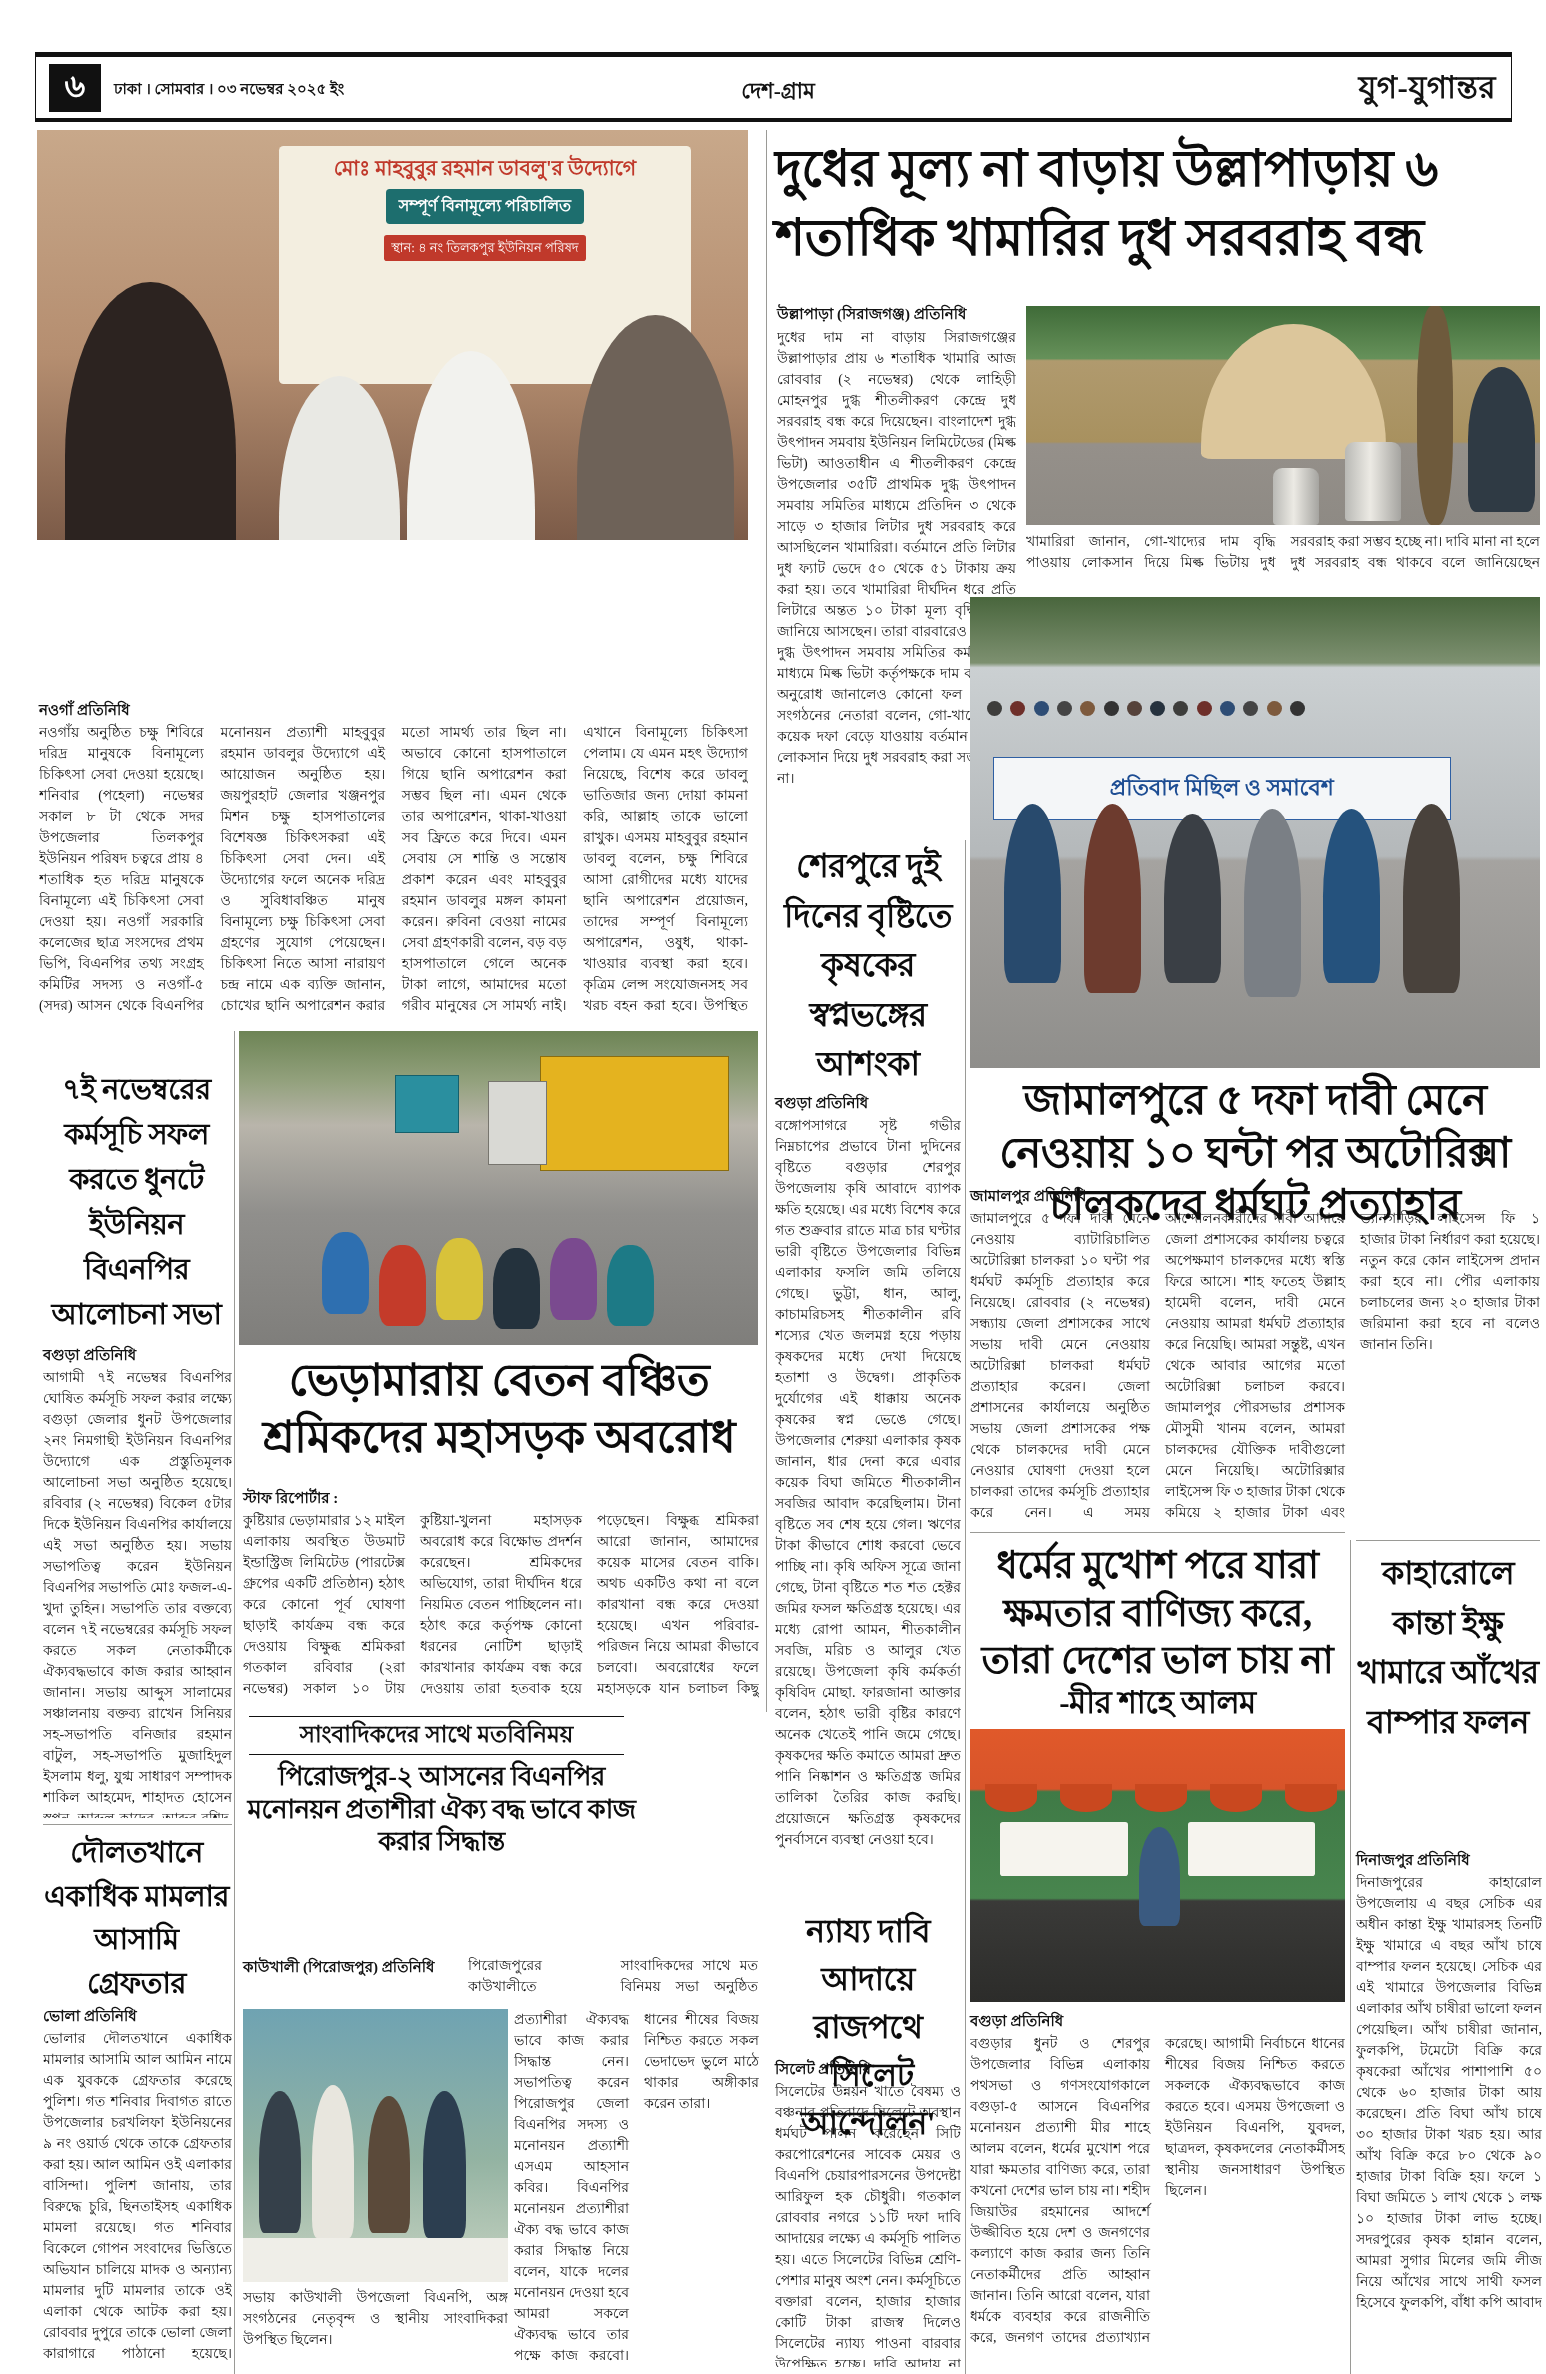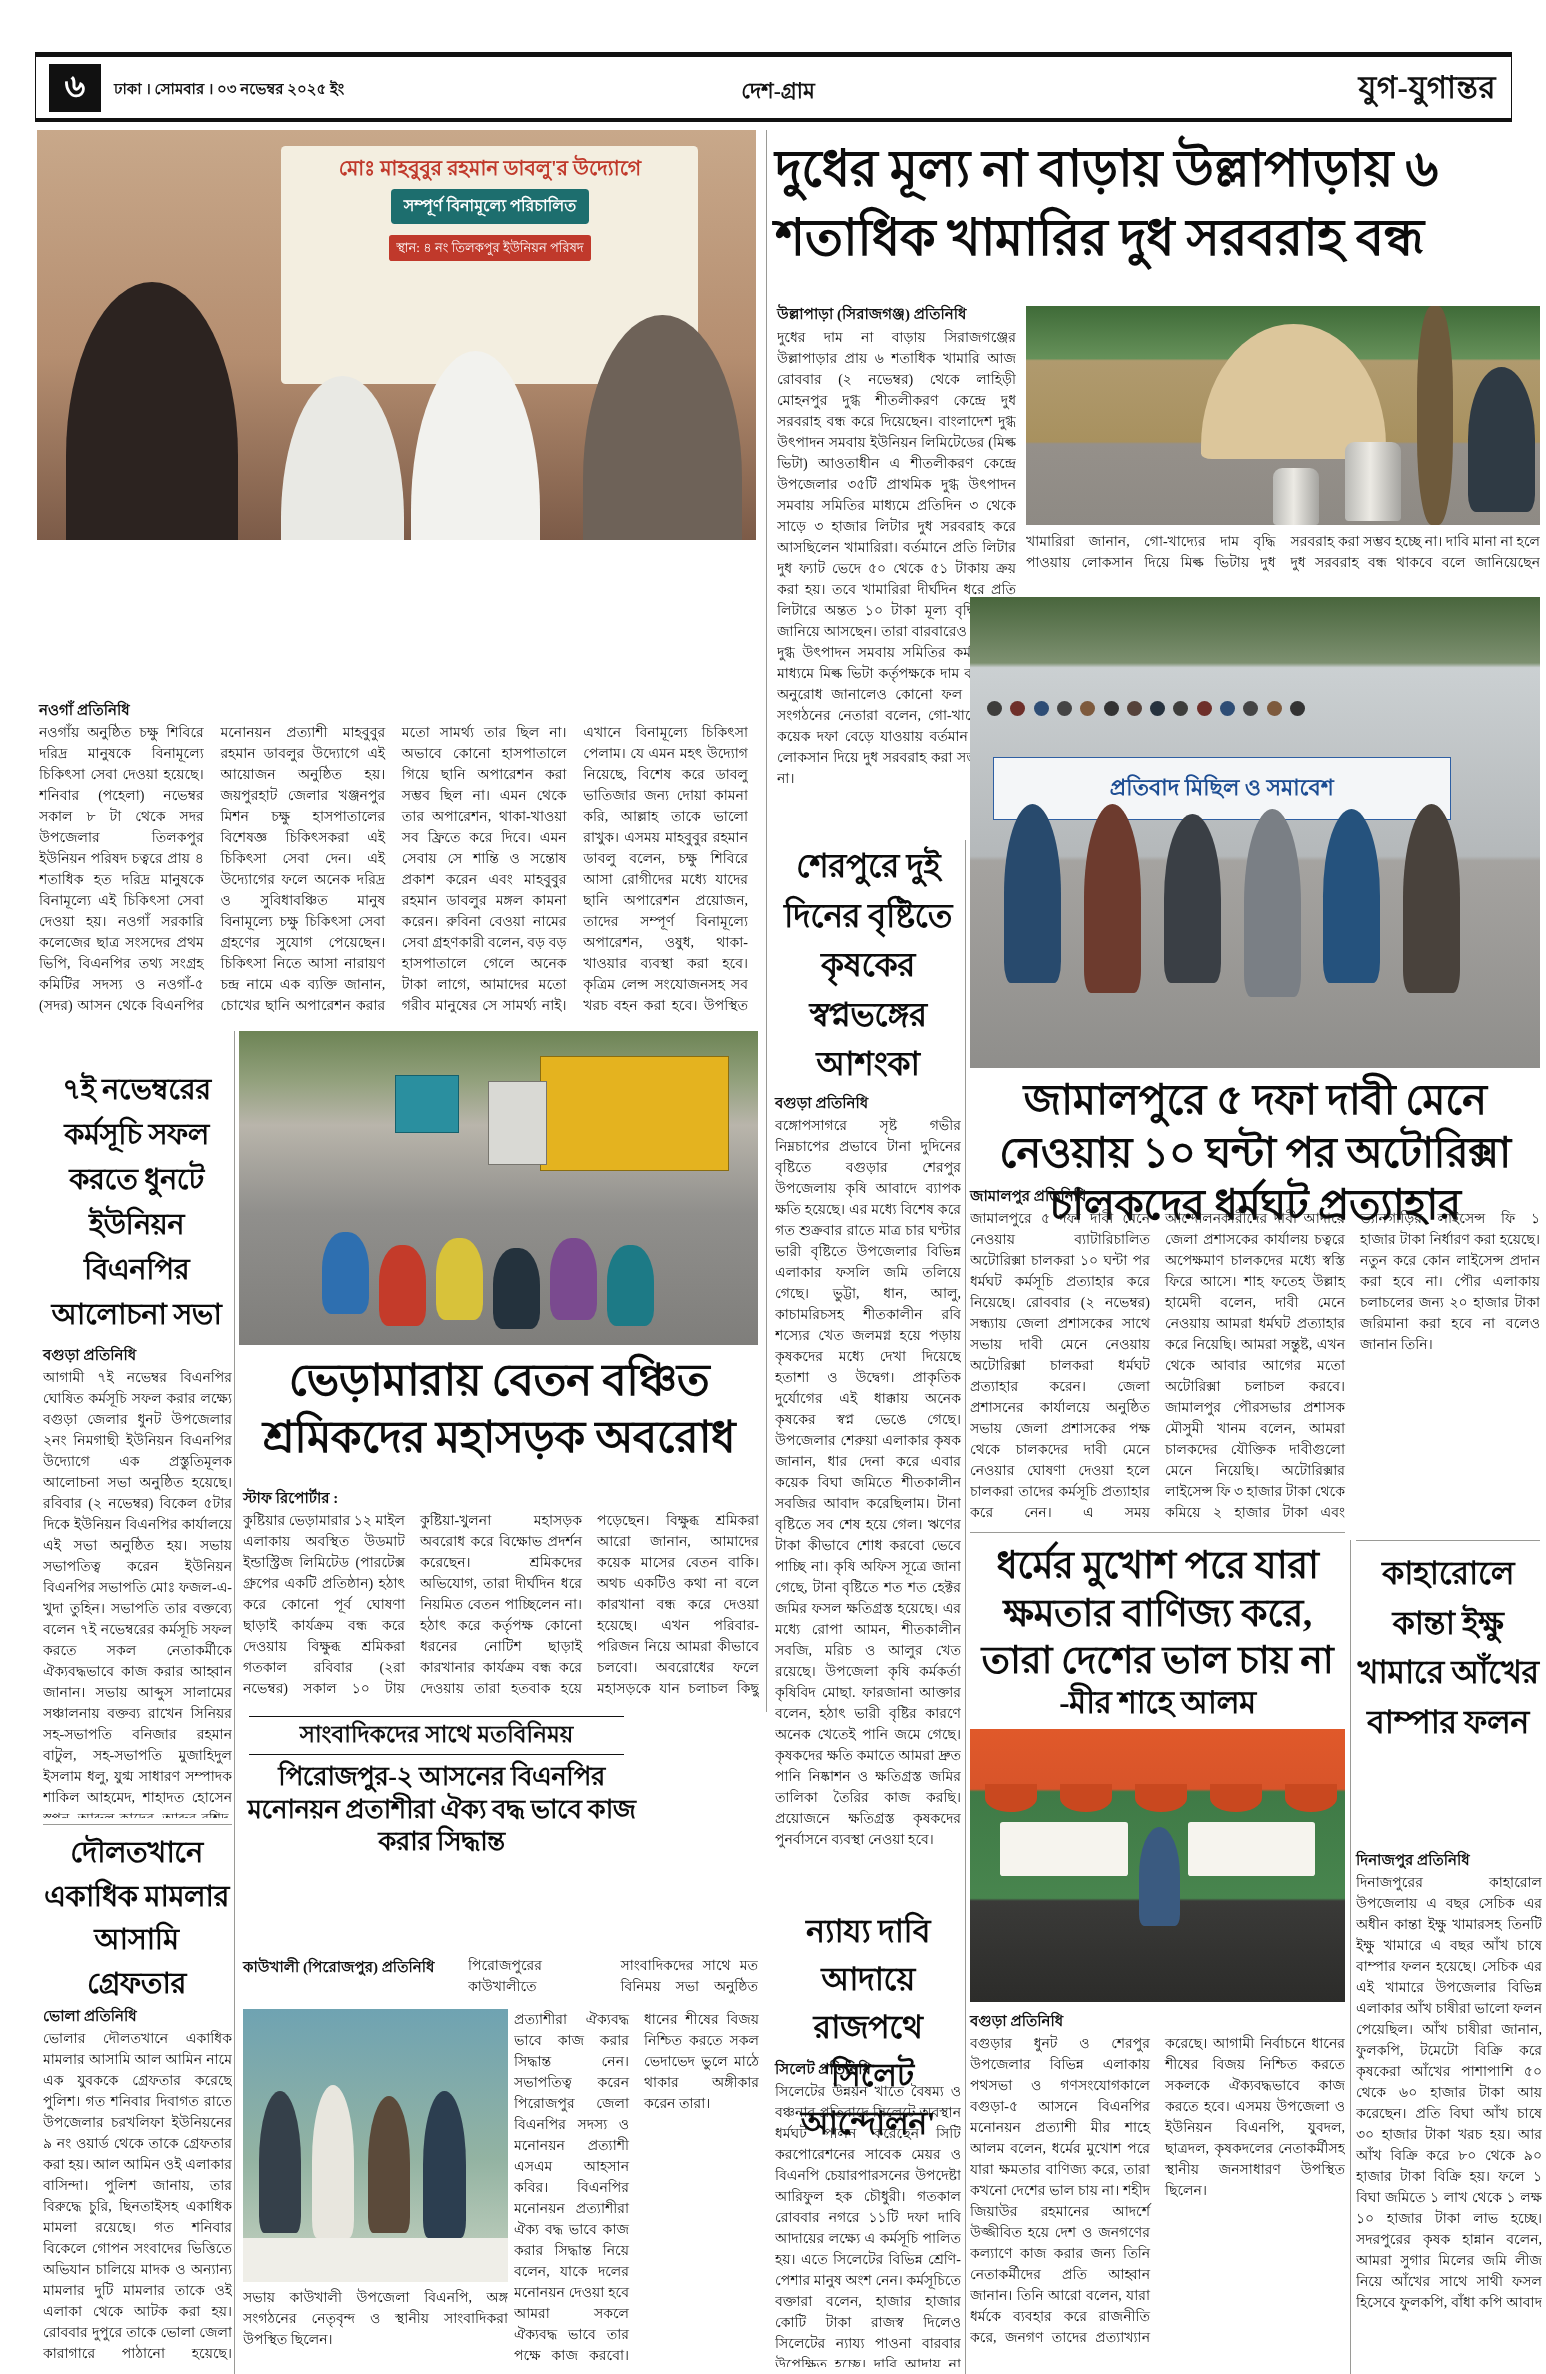--- a/index.html
+++ b/index.html
@@ -21,21 +21,21 @@
   .hl-c{text-align:center;}
   .byline{font-size:15px;font-weight:bold;}
   .body-txt{font-size:14px;line-height:1.5;text-align:justify;overflow:hidden;column-fill:auto;}
   .cols2{column-count:2;column-gap:15px;}
   .cols3{column-count:3;column-gap:15px;}
   .cols4{column-count:4;column-gap:16.7px;}
   .kicker{border-top:1.9px solid #111;border-bottom:1.9px solid #111;display:flex;align-items:center;
           justify-content:center;font-size:23px;font-weight:bold;}
   
   .photo{overflow:hidden;position:absolute;}
-  .ph-eye{background:linear-gradient(180deg,#c8a88a 0%,#b58e70 55%,#7c5b48 100%);padding-left:8px;}
+  .ph-eye{background:linear-gradient(180deg,#c8a88a 0%,#b58e70 55%,#7c5b48 100%);}
   .ph-banner{position:absolute;left:34%;top:4%;width:58%;height:58%;background:#f3eee0;
              border-radius:4.6px;padding:9.3px 11px;box-sizing:border-box;text-align:center;}
   .ph-banner .l1{color:#c0392b;font-weight:bold;font-size:20.4px;line-height:1.2;}
   .ph-banner .l2{margin:9.3px auto 0;display:inline-block;background:#1d6e6e;color:#fff;
                  font-weight:bold;font-size:16px;padding:3.7px 13px;border-radius:3.7px;}
   .ph-banner .l3{margin:11px auto 0;background:#c0392b;color:#fff;font-size:13px;
                  padding:2.8px 7.4px;border-radius:2.8px;display:inline-block;}
   .sil{position:absolute;border-radius:50% 50% 12% 12%;}
   .ph-road{background:linear-gradient(180deg,#6d8455 0%,#93a17d 16%,#b9b5ab 30%,#908f8c 58%,#7f7e7b 100%);}
   .truck{position:absolute;background:#e4b31f;border:1.9px solid #8a6d10;}

